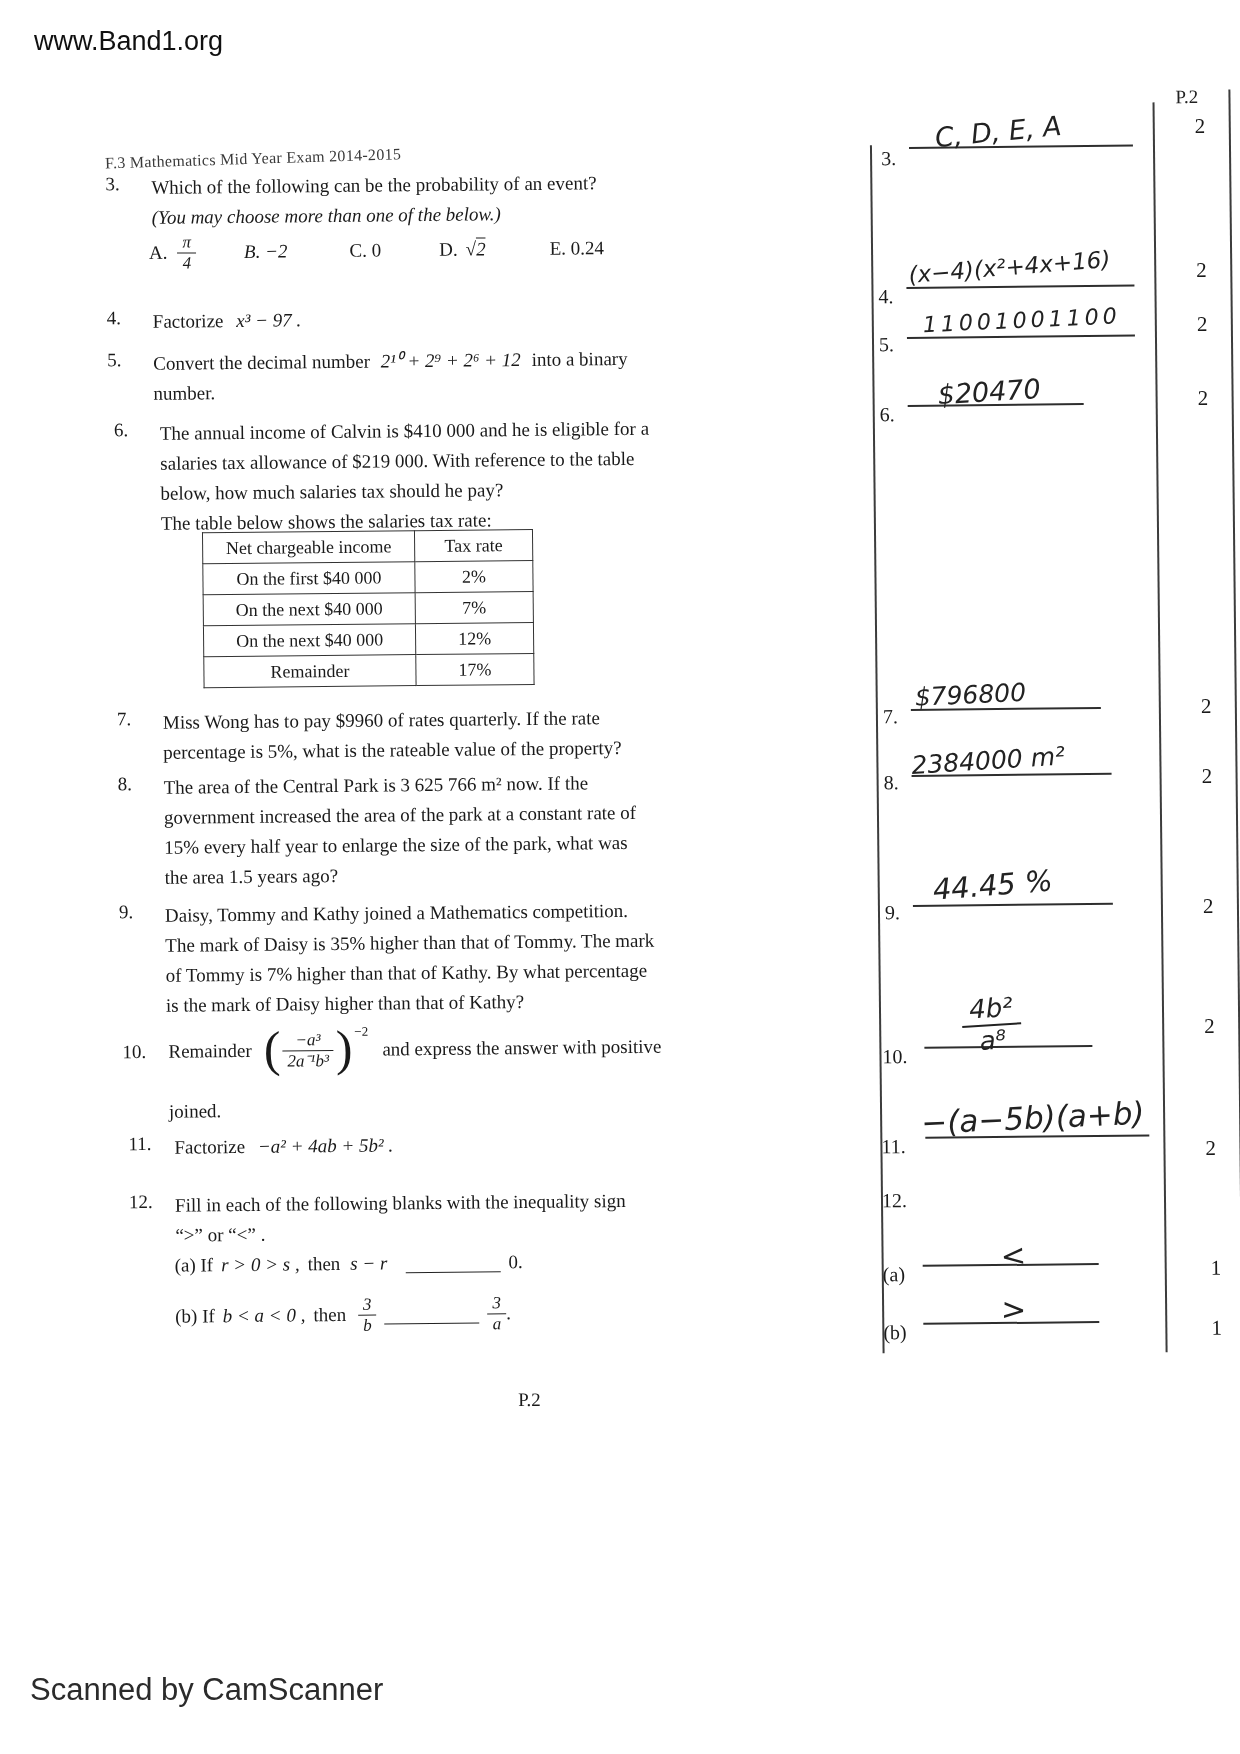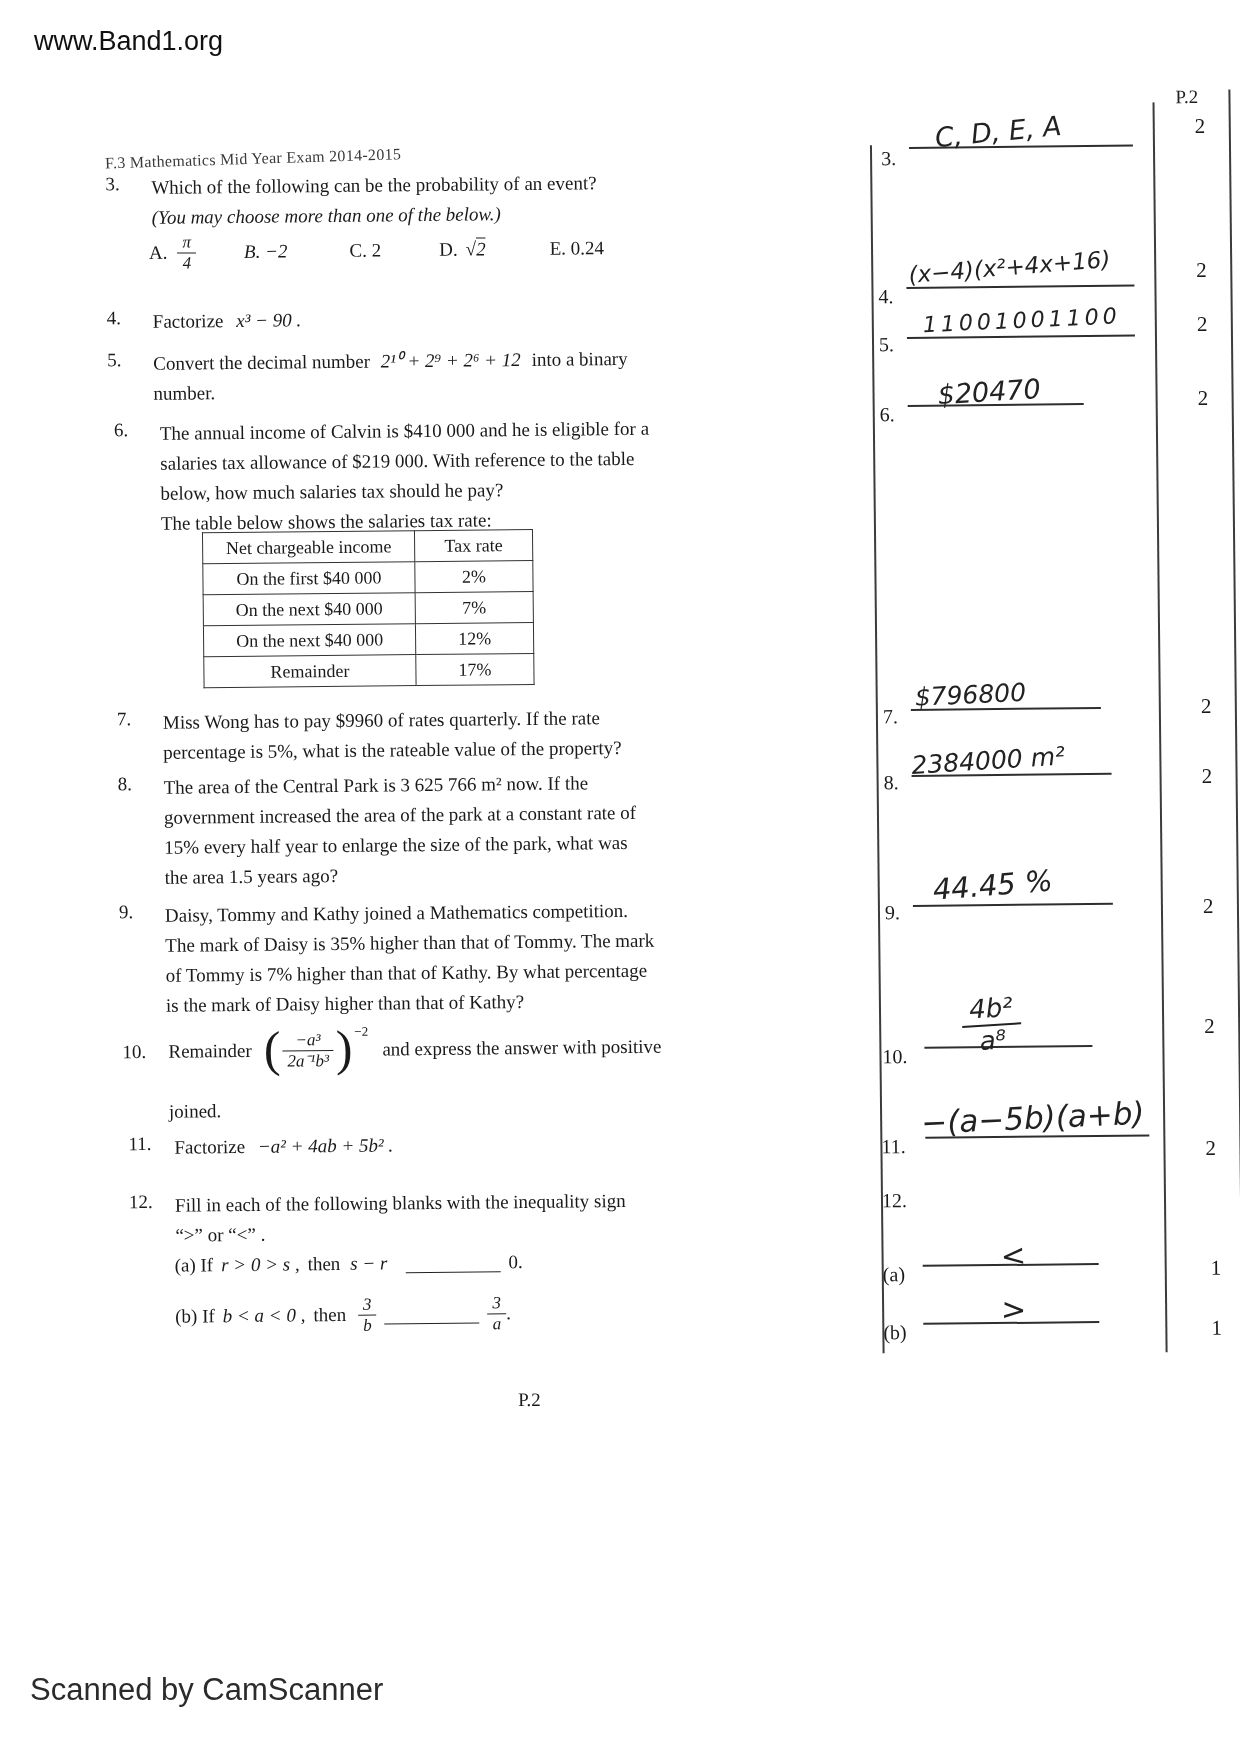--- a/index.html
+++ b/index.html
@@ -60,33 +60,33 @@
         <div class="qline italic">(You may choose more than one of the below.)</div>
       </div>
     </div>
     <div class="abs opt row" style="left:155px; top:228px;">
       <span>A.</span>
       <span class="frac math" style="margin-left:10px;">
         <span class="fnum">π</span>
         <span class="fden">4</span>
       </span>
       <span style="margin-left:48px;font-style:italic;">B. −2</span>
-      <span style="margin-left:62px;">C. 2</span>
+      <span style="margin-left:62px;">C. 0</span>
       <span style="margin-left:58px;">D.</span>
       <span class="math" style="margin-left:8px;">√</span>
       <span class="math root-val">2</span>
       <span style="margin-left:64px;font-family:Liberation Serif, serif;">E. 0.24</span>
     </div>
 
     <div class="q" style="left:112px; top:302px;">
       <span class="qnum">4.</span>
       <div class="qbody">
           <div class="qline">
         <span>Factorize</span>
-        <span class="math" style="margin-left:8px;">x³ − 90 .</span>
+        <span class="math" style="margin-left:8px;">x³ − 97 .</span>
       </div>
         </div>
     </div>
 
     <div class="q" style="left:112px; top:344px;">
       <span class="qnum">5.</span>
       <div class="qbody">
         <div class="qline">
           <span>Convert the decimal number</span>
           <span class="math" style="margin:0 6px;">2¹⁰ + 2⁹ + 2⁶ + 12</span>

